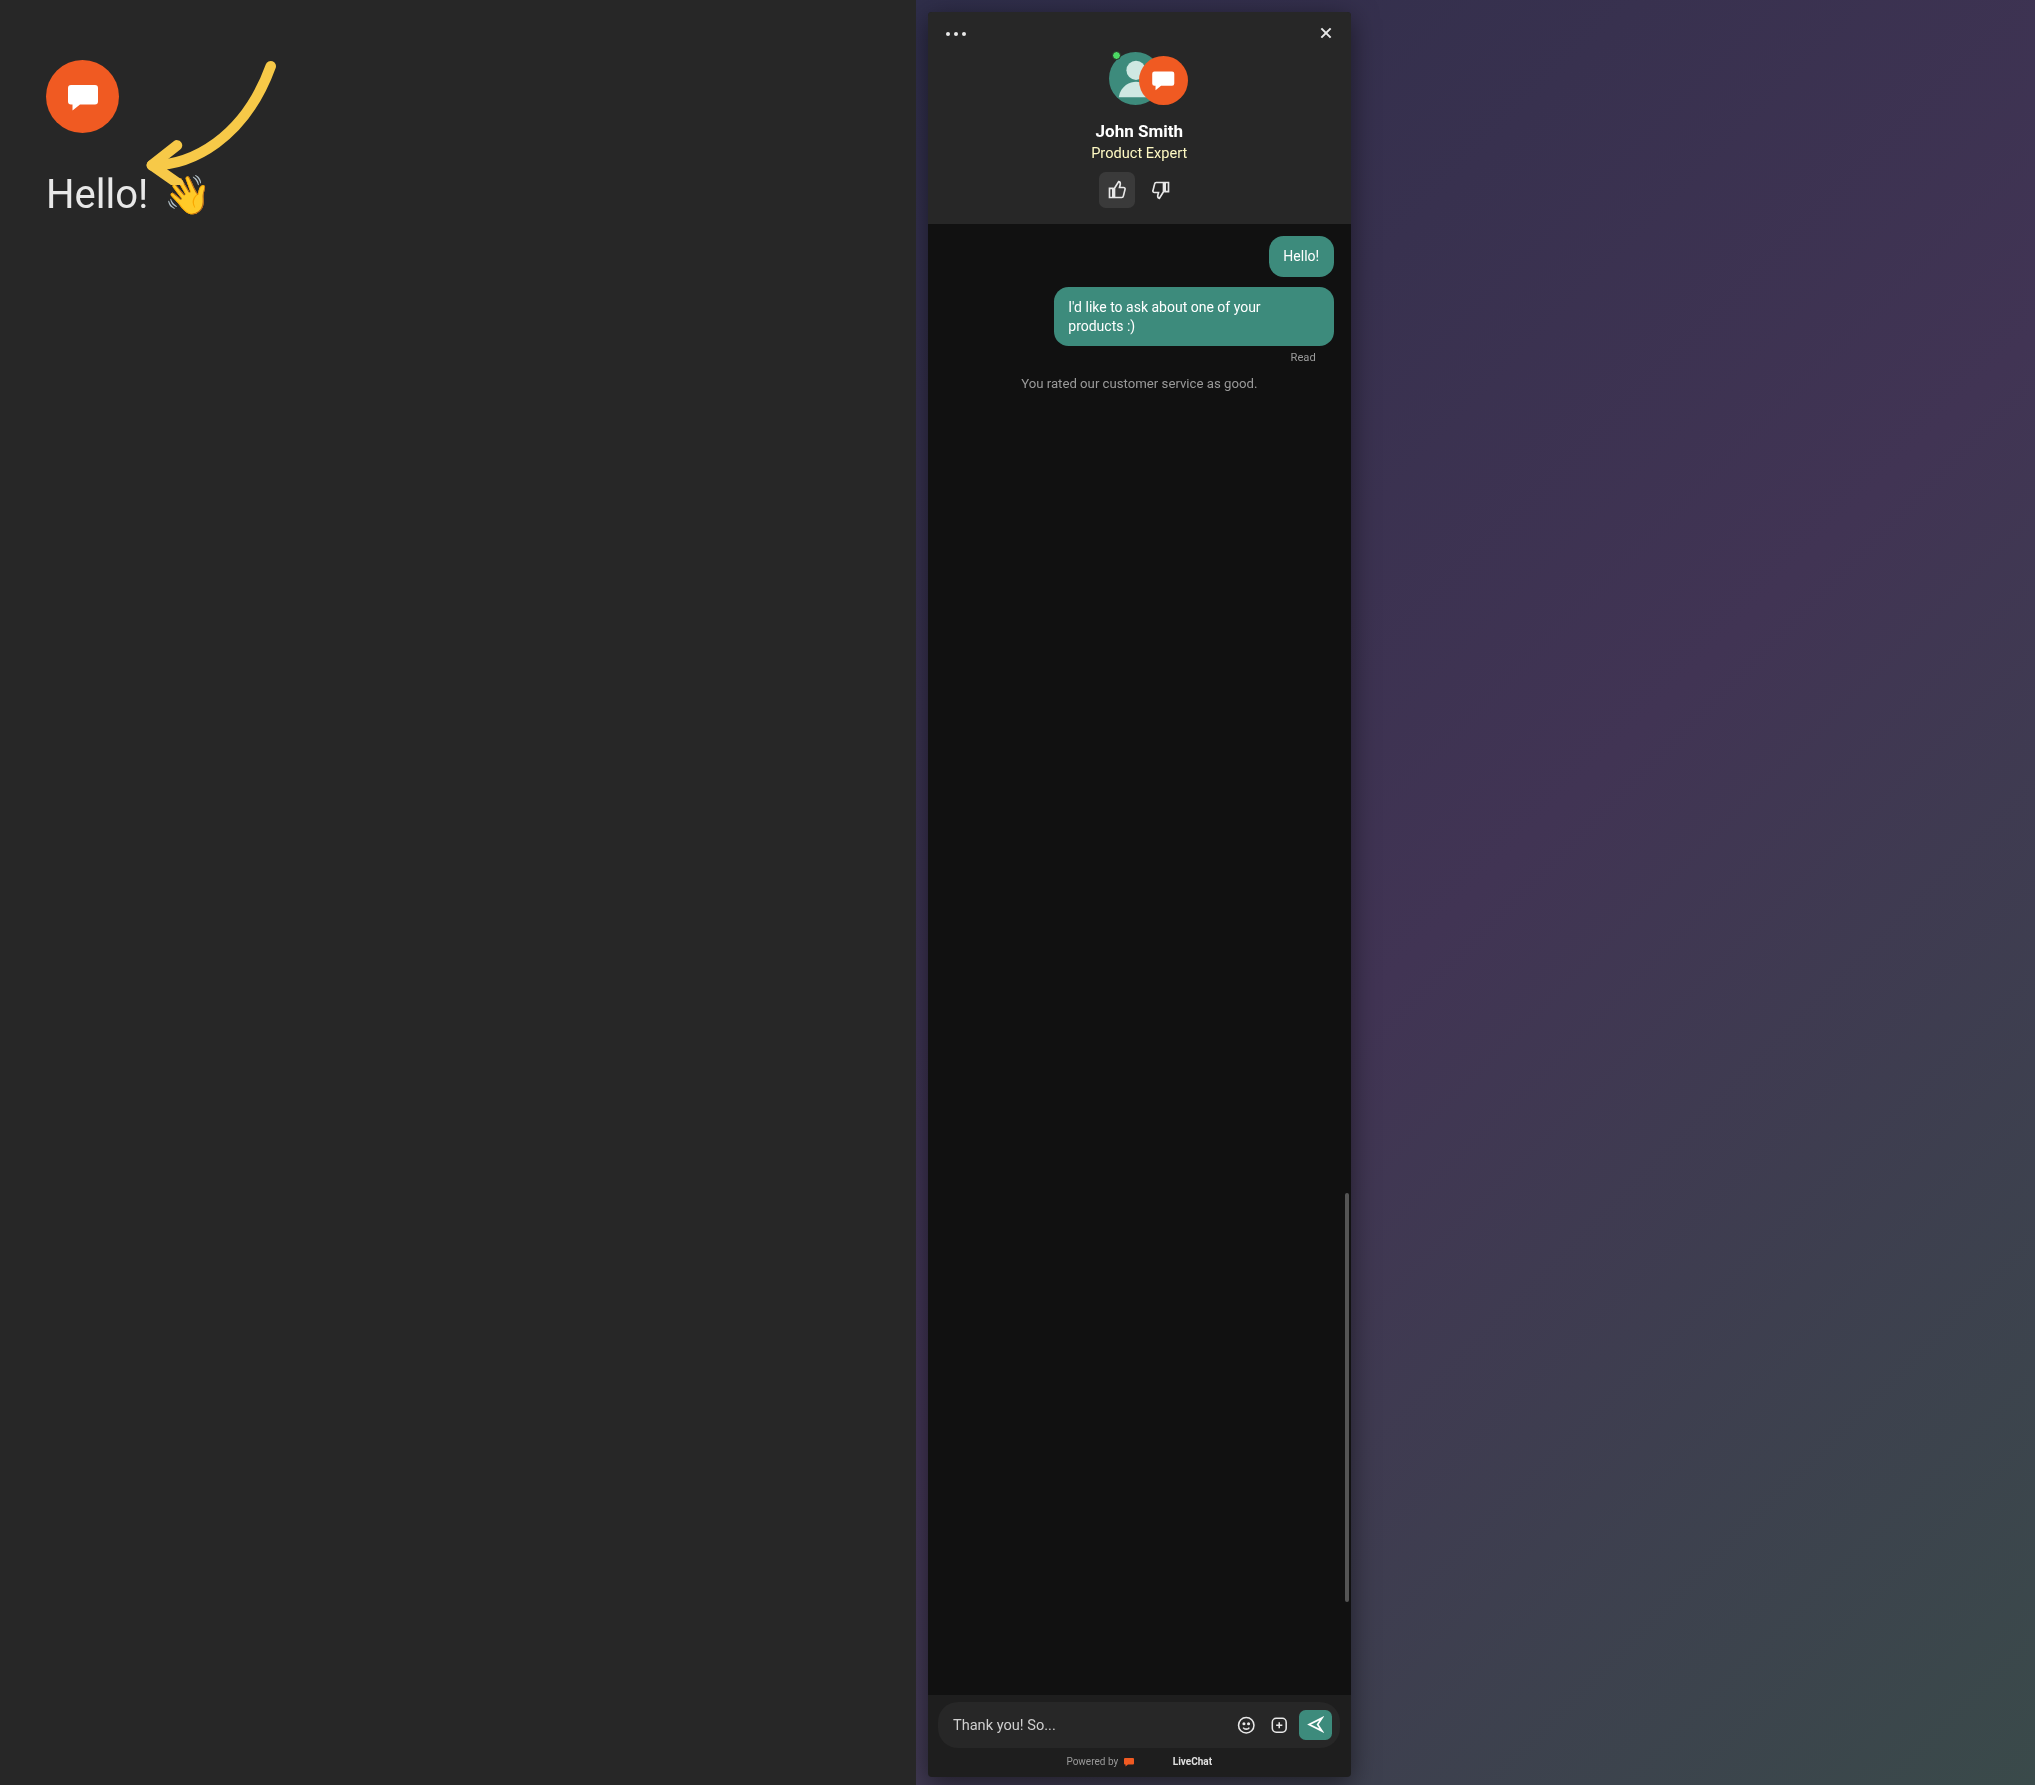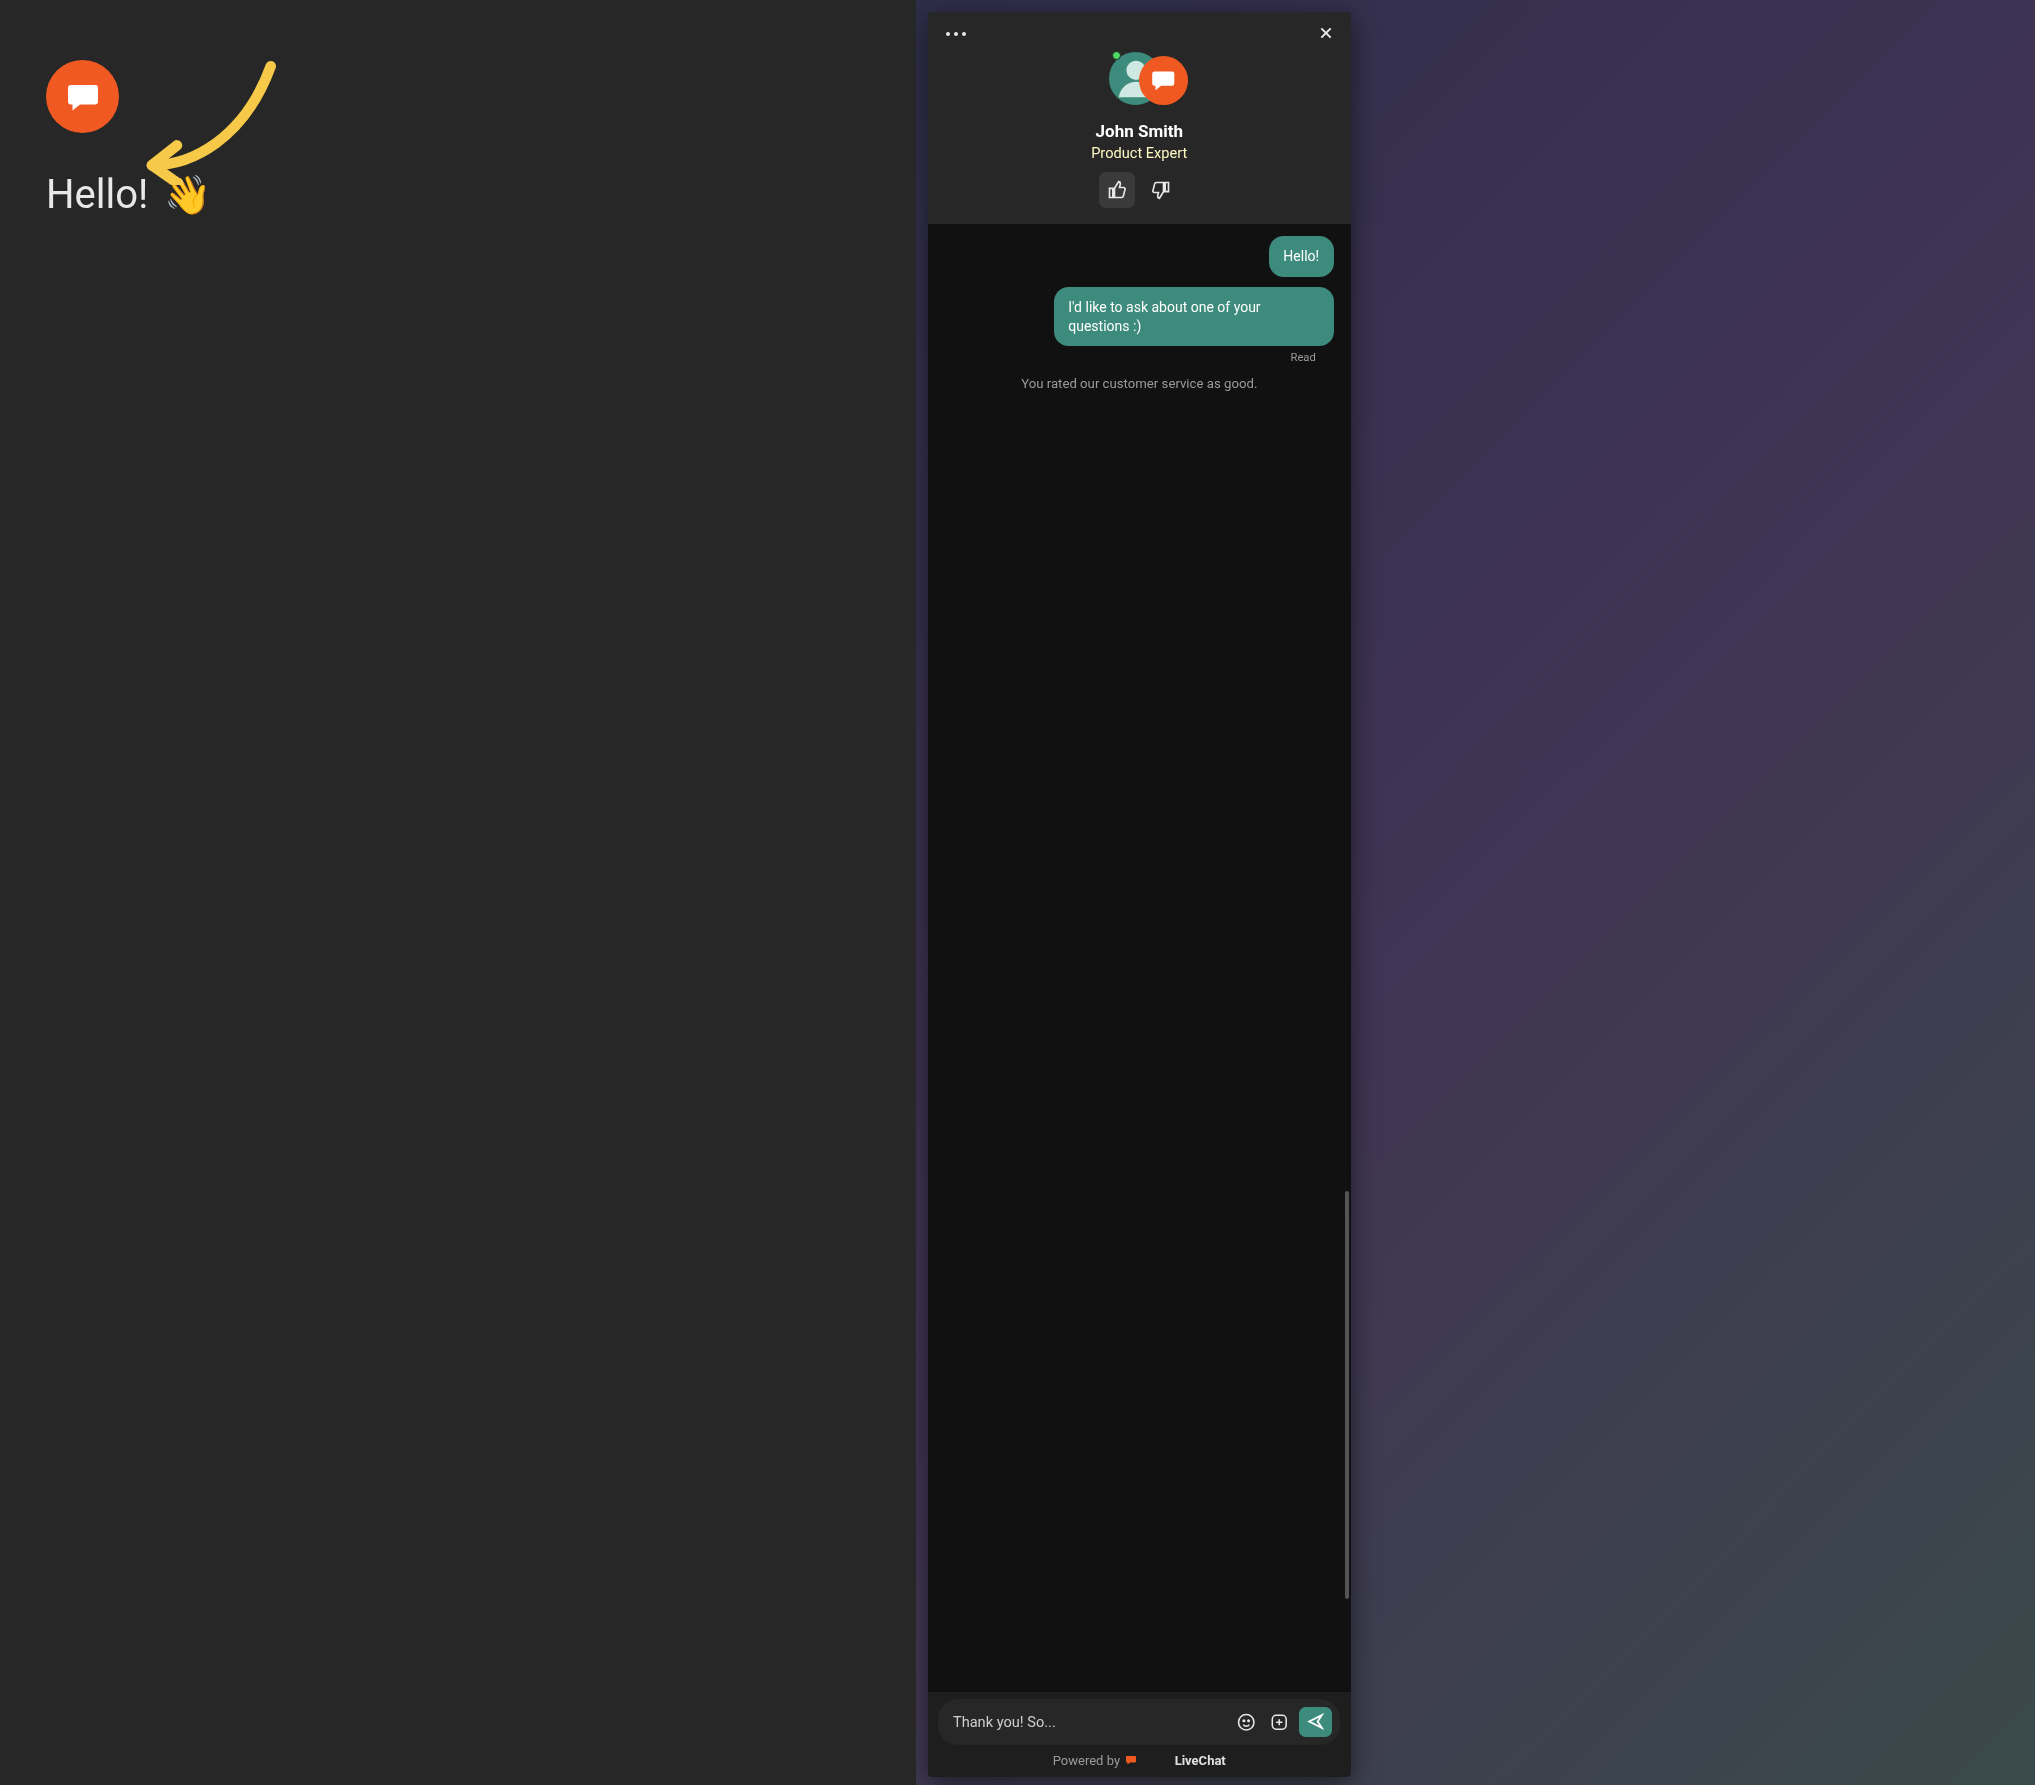--- a/index.html
+++ b/index.html
@@ -206,21 +206,21 @@
   }
   .icon-btn svg { width:18.5px; height:18.5px; stroke:#e8e8e8; stroke-width:2; fill:none; }
   .send-btn {
     width:33px; height:30px; border-radius:6.6px;
     background:#3d8b7c; cursor:pointer; border:none;
     display:flex; align-items:center; justify-content:center;
   }
   .send-btn svg { width:17px; height:17px; stroke:#fff; stroke-width:2.5; fill:none; }
 
   .powered {
-    text-align:center; font-size:13px; color:#9a9a9a;
+    text-align:center; font-size:10px; color:#9a9a9a;
     padding: 2.6px 0 9.3px;
     display:flex; align-items:center; justify-content:center; gap:5.3px;
   }
   .powered .lc-mark {
     width:12px; height:12px; display:inline-flex;
   }
   .powered strong { color:#e0e0e0; font-weight:700;padding-left:32px; }
 </style>
 </head>
 <body>
@@ -294,21 +294,21 @@
         </div>
       </div>
 
       <div class="messages">
 
         <div class="msg-row user">
           <div class="bubble user">Hello!</div>
         </div>
 
         <div class="msg-row user">
-          <div class="bubble user">I'd like to ask about one of your questions :)</div>
+          <div class="bubble user">I'd like to ask about one of your products :)</div>
         </div>
 
         <div class="read-receipt">Read</div>
 
 
         <div class="rating-line">You rated our customer service as good.</div>
 
         <div class="scroll-track">
           <div class="scroll-thumb"></div>
         </div>

